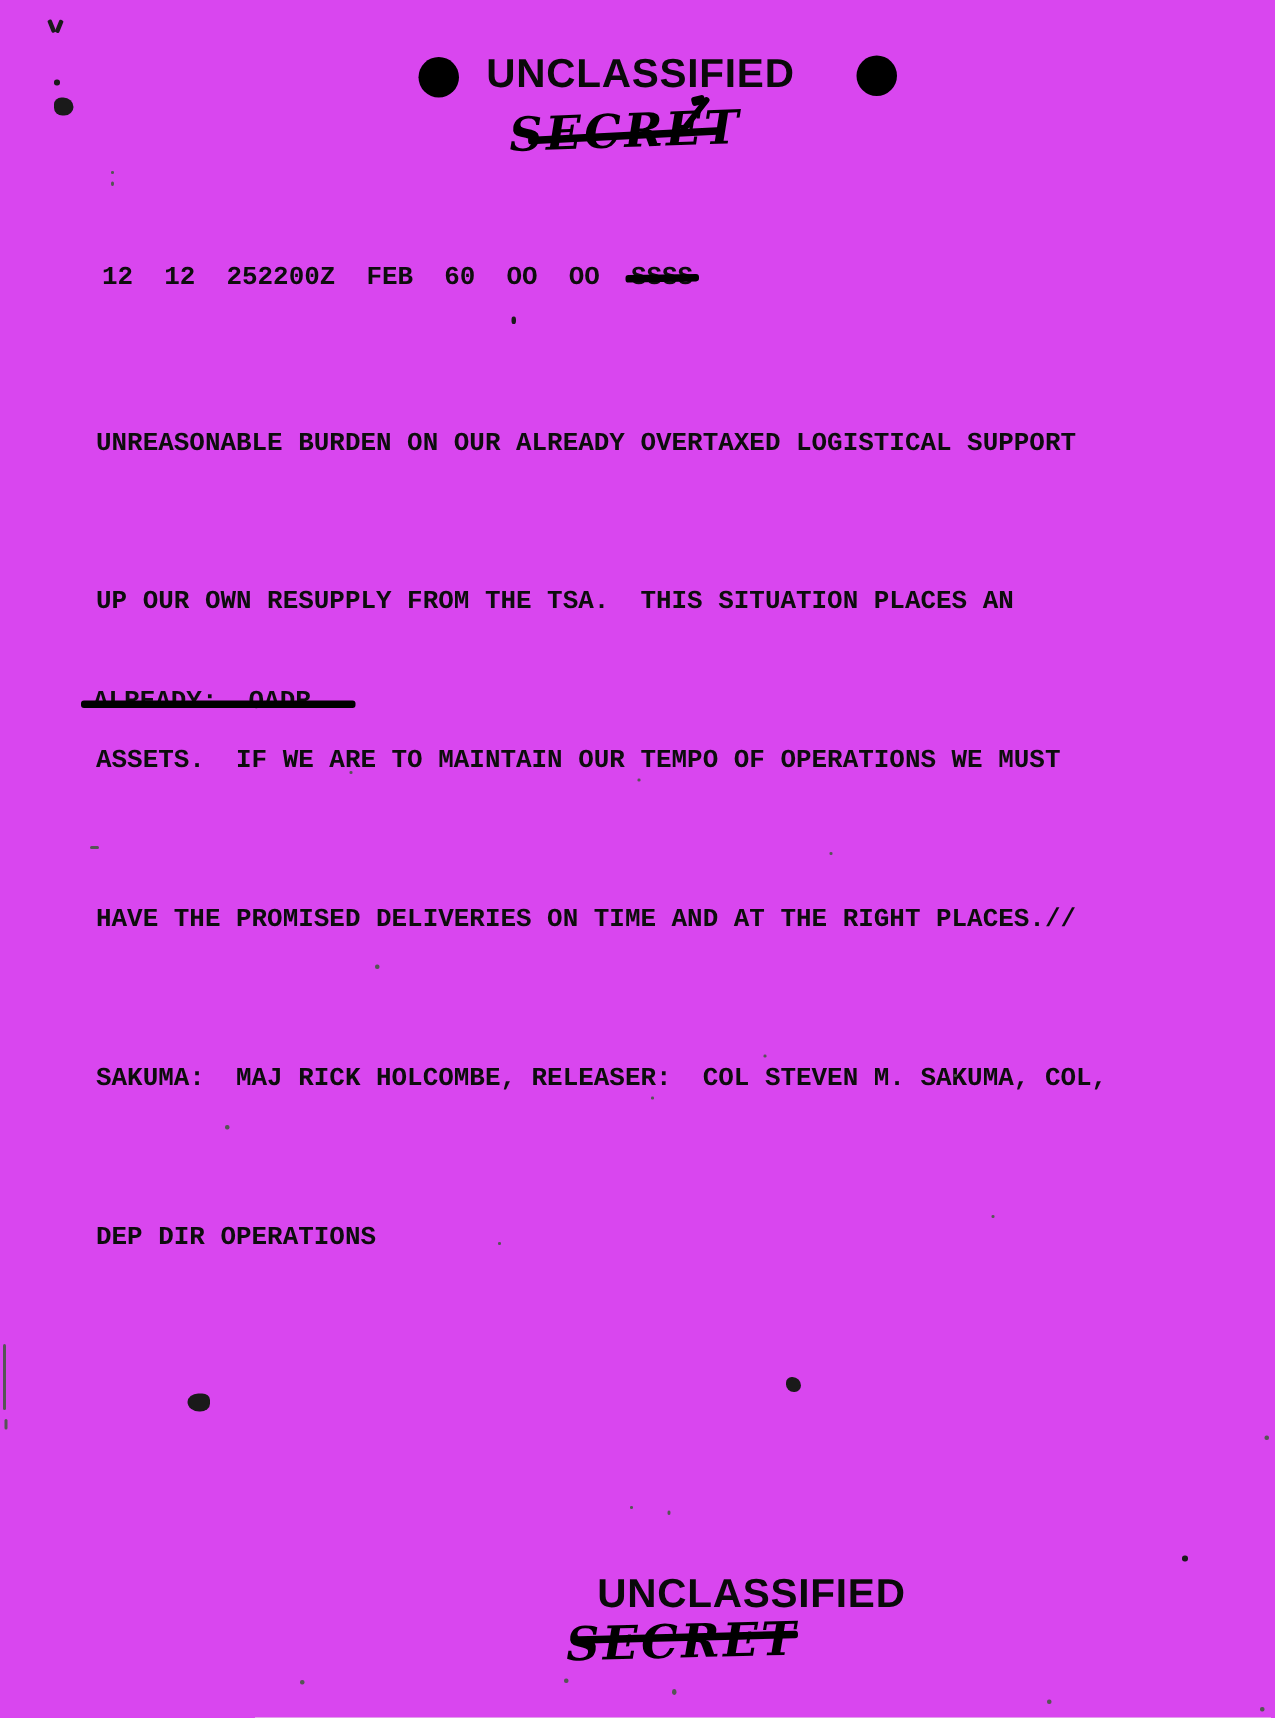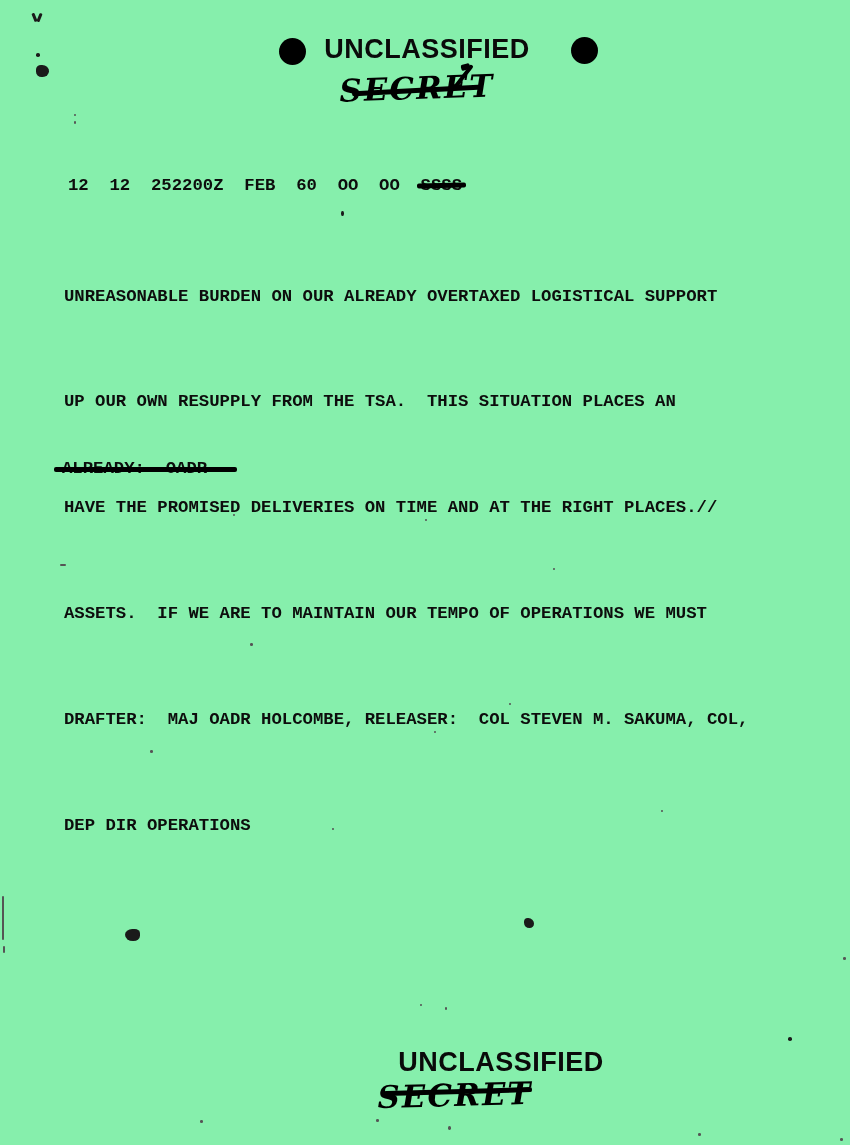--- a/index.html
+++ b/index.html
@@ -1,17 +1,17 @@
 <!DOCTYPE html>
 <html><head>
 <meta charset="utf-8">
 <style>
   html,body{margin:0;padding:0;background:#e8e8e8;}
   .page{
-    position:relative;width:850px;height:1145px;background:#86efac;
+    position:relative;width:850px;height:1145px;background:#d946ef;
     overflow:hidden;margin:0 auto;color:#000;
   }
   
   .stamp-uncl{
     position:absolute;font-family:"Liberation Sans",sans-serif;
     font-weight:bold;font-size:27px;letter-spacing:0.5px;line-height:1;
     color:#0a0a0a;transform:translateX(-50%);white-space:nowrap;
   }
   .stamp-secret{
     position:absolute;font-family:"DejaVu Serif",serif;
@@ -70,23 +70,23 @@
   <div class="stamp-secret" style="left:417px;top:73px;">SECRET</div>
   <div class="strike" style="left:352px;top:88px;width:128px;transform:rotate(-3deg);"></div>
   <div class="tail-stroke" style="left:448px;top:75px;width:30px;height:4px;transform:rotate(-52deg);"></div>
   <div class="tail-stroke" style="left:461px;top:64px;width:9px;height:6px;transform:rotate(-15deg);"></div>
 
   <div class="mono msg-header"><span>12  12  252200Z  FEB  60  OO  OO  </span><span class="struck-code">SSSS</span></div>
 
   <div class="mono body-text">
     <div>UNREASONABLE BURDEN ON OUR ALREADY OVERTAXED LOGISTICAL SUPPORT</div>
     <div>UP OUR OWN RESUPPLY FROM THE TSA.  THIS SITUATION PLACES AN</div>
+    <div>ASSETS.  IF WE ARE TO MAINTAIN OUR TEMPO OF OPERATIONS WE MUST</div>
     <div>HAVE THE PROMISED DELIVERIES ON TIME AND AT THE RIGHT PLACES.//</div>
-    <div>ASSETS.  IF WE ARE TO MAINTAIN OUR TEMPO OF OPERATIONS WE MUST</div>
-    <div>DRAFTER:  MAJ OADR HOLCOMBE, RELEASER:  COL STEVEN M. SAKUMA, COL,</div>
+    <div>SAKUMA:  MAJ RICK HOLCOMBE, RELEASER:  COL STEVEN M. SAKUMA, COL,</div>
     <div>DEP DIR OPERATIONS</div>
   </div>
 
   <div class="mono declas">ALREADY:  OADR</div>
 
   <div class="stamp-uncl" style="left:501px;top:1049px;">UNCLASSIFIED</div>
   <div class="stamp-secret" style="left:455px;top:1080px;transform:translateX(-50%) rotate(-1.5deg);">SECRET</div>
   <div class="strike" style="left:384px;top:1089px;width:148px;transform:rotate(-1.5deg);"></div>
 
   <div class="speck bar" style="left:33px;top:13px;width:2.5px;height:9px;transform:rotate(-22deg);"></div>

